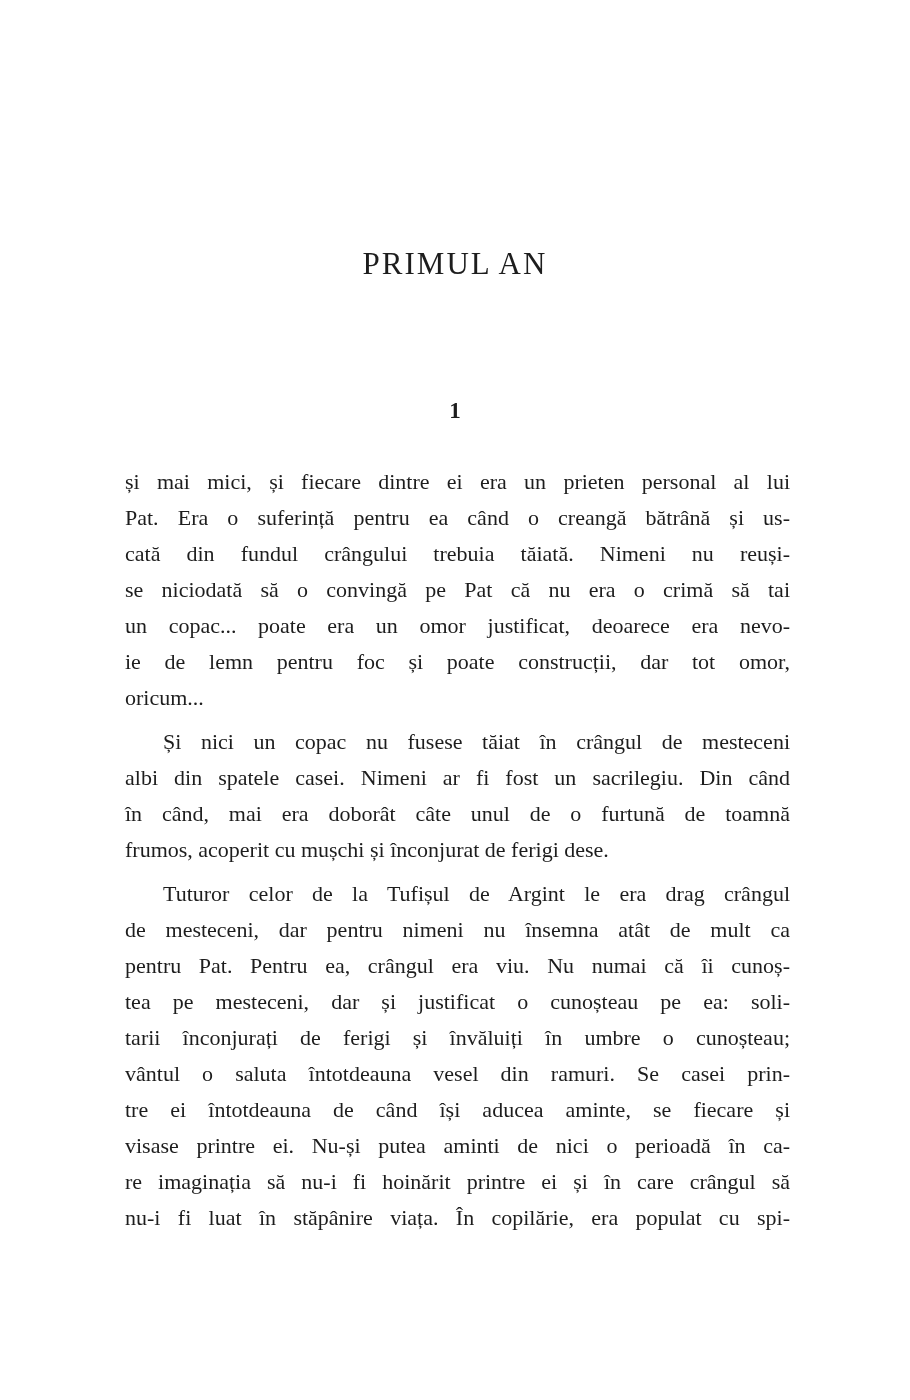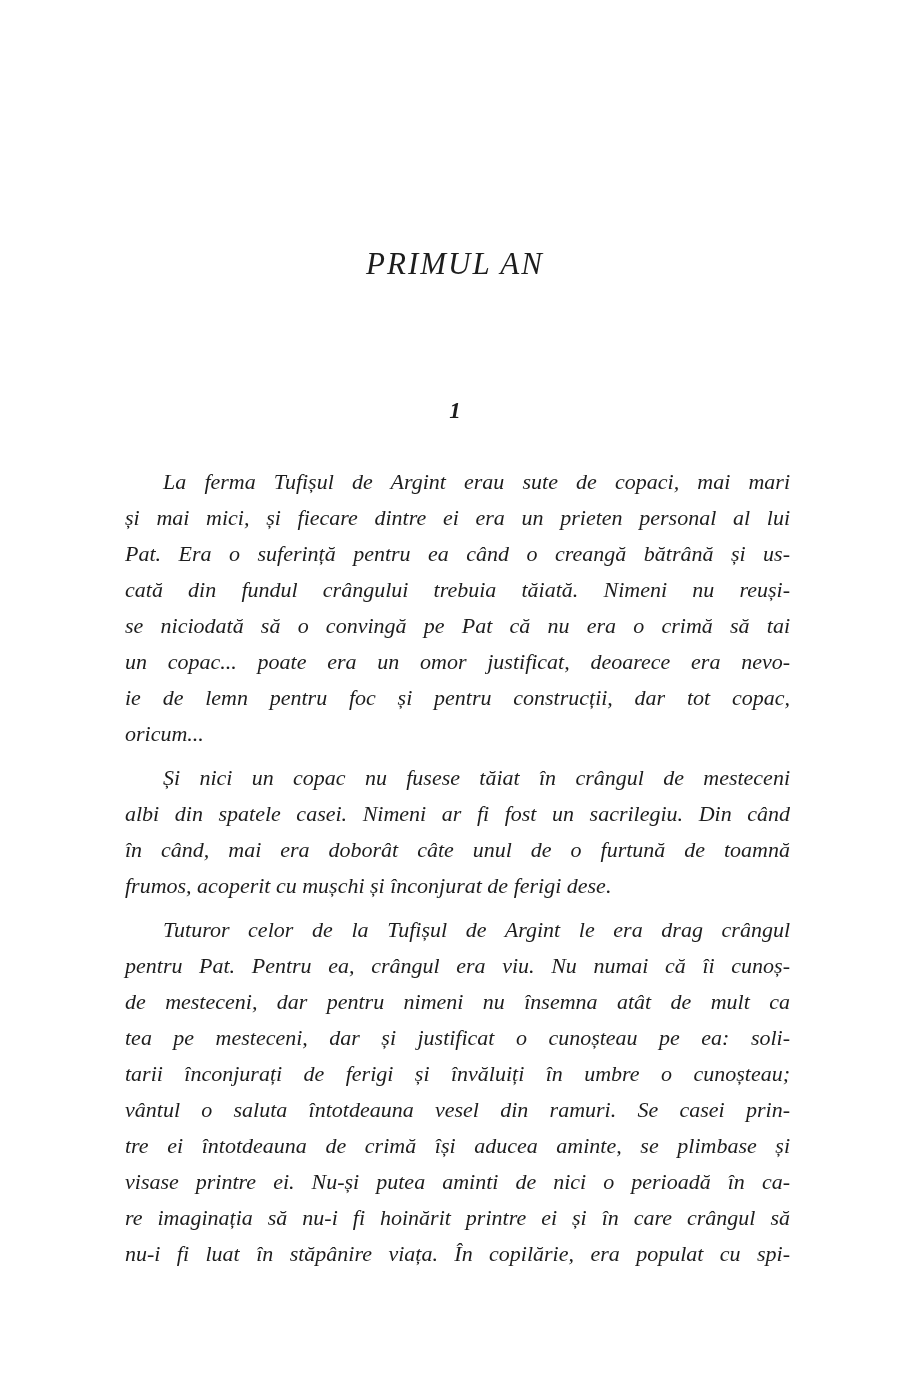--- a/index.html
+++ b/index.html
@@ -1,15 +1,15 @@
 <!DOCTYPE html>
 <html><head>
 <meta charset="utf-8">
 <style>
-  * { margin: 0; padding: 0; box-sizing: border-box; font-style: italic; }
+  * { margin: 0; padding: 0; box-sizing: border-box; }
   html, body { background: #ffffff; }
   .page {
     position: relative;
     width: 910px;
     height: 1400px;
     background: #ffffff;
     font-family: "Liberation Serif", serif;
     color: #1d1d1d;
     overflow: hidden;
   }
@@ -55,45 +55,44 @@
 
 <div class="page">
 
   <div class="chapter-title">PRIMUL AN</div>
 
   <div class="section-number">1</div>
 
   <div class="body-text">
 
     <p class="para">
-      <span class="line indent">La ferma Tufișul de Argint erau sute de copaci, mai mari</span>
       <span class="line">și mai mici, și fiecare dintre ei era un prieten personal al lui</span>
       <span class="line">Pat. Era o suferință pentru ea când o creangă bătrână și us-</span>
       <span class="line">cată din fundul crângului trebuia tăiată. Nimeni nu reuși-</span>
       <span class="line">se niciodată să o convingă pe Pat că nu era o crimă să tai</span>
       <span class="line">un copac... poate era un omor justificat, deoarece era nevo-</span>
-      <span class="line">ie de lemn pentru foc și pentru construcții, dar tot copac,</span>
+      <span class="line">ie de lemn pentru foc și poate construcții, dar tot omor,</span>
       <span class="line no-just">oricum...</span>
     </p>
 
     <p class="para">
       <span class="line indent">Și nici un copac nu fusese tăiat în crângul de mesteceni</span>
       <span class="line">albi din spatele casei. Nimeni ar fi fost un sacrilegiu. Din când</span>
       <span class="line">în când, mai era doborât câte unul de o furtună de toamnă</span>
       <span class="line no-just">frumos, acoperit cu mușchi și înconjurat de ferigi dese.</span>
     </p>
 
     <p class="para">
       <span class="line indent">Tuturor celor de la Tufișul de Argint le era drag crângul</span>
+      <span class="line">de mesteceni, dar pentru nimeni nu însemna atât de mult ca</span>
       <span class="line">pentru Pat. Pentru ea, crângul era viu. Nu numai că îi cunoș-</span>
-      <span class="line">de mesteceni, dar pentru nimeni nu însemna atât de mult ca</span>
       <span class="line">tea pe mesteceni, dar și justificat o cunoșteau pe ea: soli-</span>
       <span class="line">tarii înconjurați de ferigi și învăluiți în umbre o cunoșteau;</span>
       <span class="line">vântul o saluta întotdeauna vesel din ramuri. Se casei prin-</span>
-      <span class="line">tre ei întotdeauna de crimă își aducea aminte, se plimbase și</span>
+      <span class="line">tre ei întotdeauna de când își aducea aminte, se fiecare și</span>
       <span class="line">visase printre ei. Nu-și putea aminti de nici o perioadă în ca-</span>
       <span class="line">re imaginația să nu-i fi hoinărit printre ei și în care crângul să</span>
       <span class="line">nu-i fi luat în stăpânire viața. În copilărie, era populat cu spi-</span>
     </p>
 
   </div>
 
 </div>
 
 </body></html>

